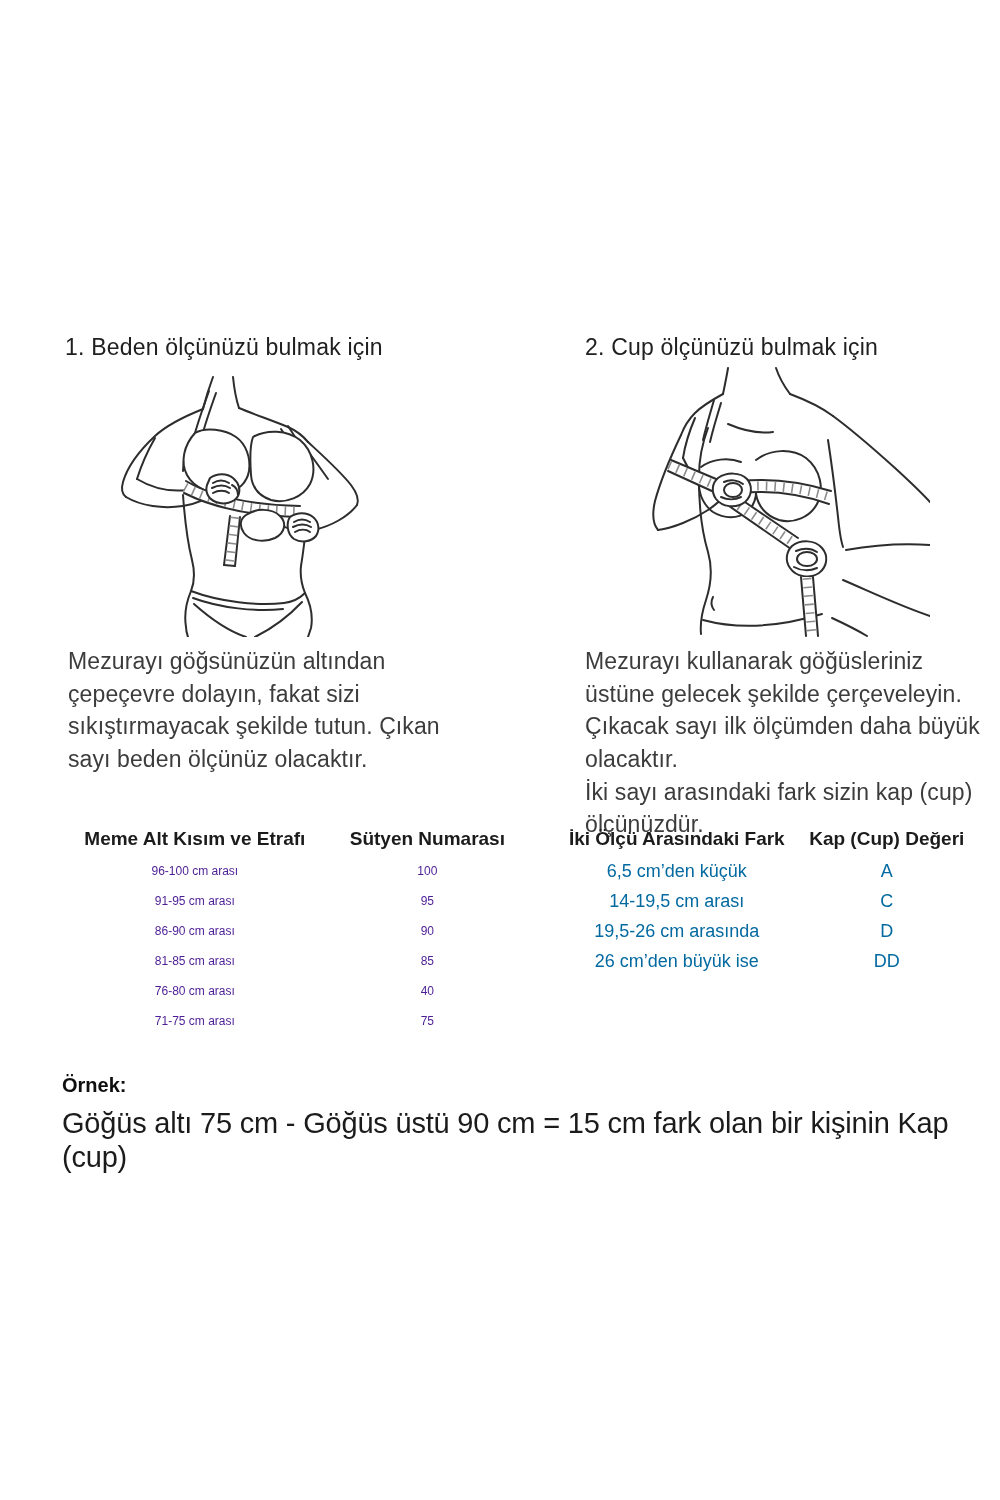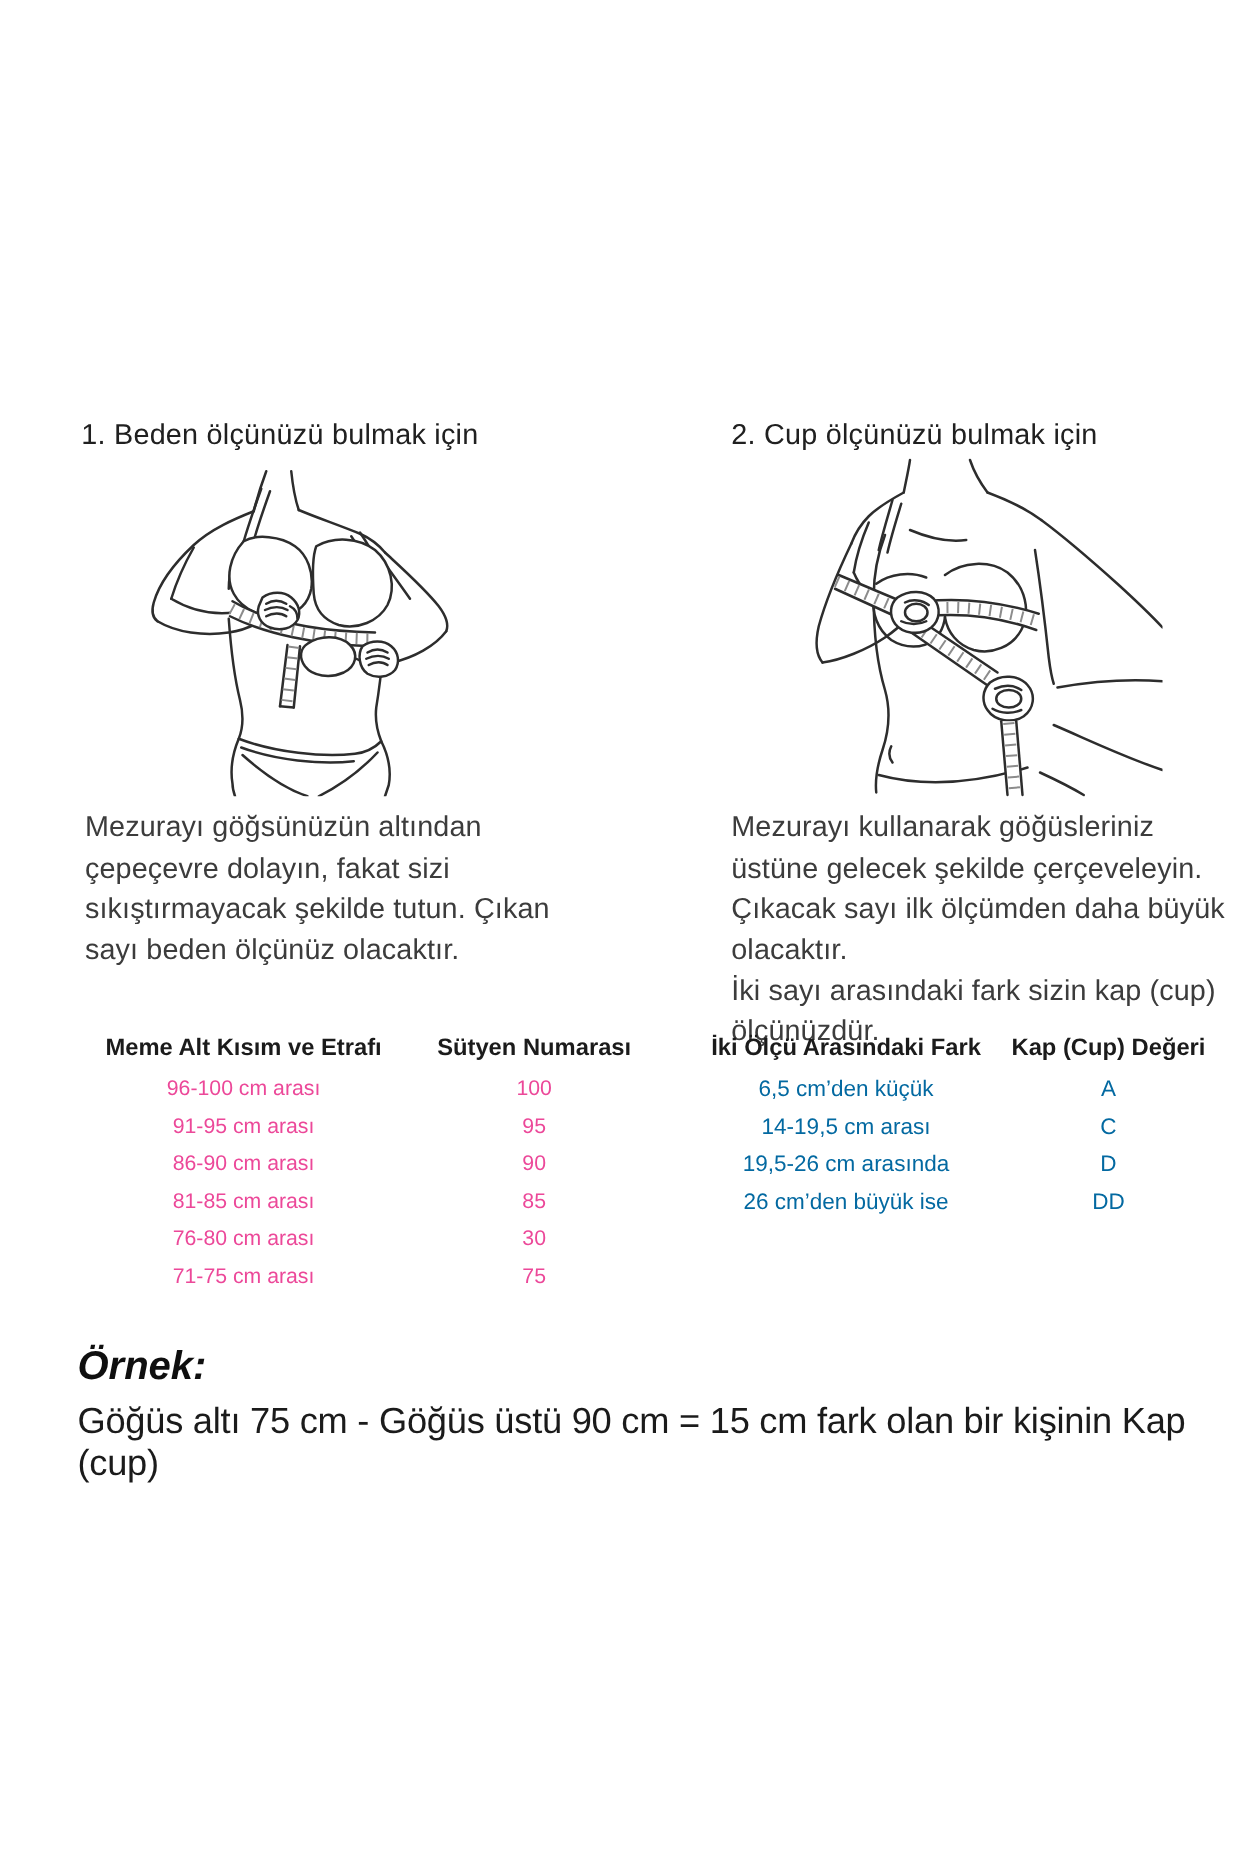--- a/index.html
+++ b/index.html
@@ -30,25 +30,25 @@
   .size-table { position:absolute; top:822px; }
   #band-table { left:60px;  width:465px; }
   #cup-table  { left:555px; width:420px; }
   .table-header-row { display:flex; height:34px; align-items:center; }
   .table-row { display:flex; height:30px; align-items:center; }
   .col-1 { width:58%; text-align:center; }
   .col-2 { width:42%; text-align:center; }
   .table-header-row .col-1, .table-header-row .col-2 {
     font-size:19px; font-weight:bold; color:#1b1b1b; white-space:nowrap;
   }
-  #band-table .table-row { font-size:17px; color:#ec4899; }
+  #band-table .table-row { font-size:12px; color:#4c1d95; }
   #cup-table  .table-row { font-size:18px; color:#0369a1; }
 
   .example { position:absolute; left:62px; top:1074px; width:900px; }
-  .example-title { font-size:32px; font-weight:bold; color:#0f0f0f; margin-bottom:9px;font-style:italic; }
+  .example-title { font-size:20px; font-weight:bold; color:#0f0f0f; margin-bottom:9px; }
   .example-line { font-size:29px; color:#1b1b1b; line-height:34px; letter-spacing:-0.2px; }
 
   svg .ln { fill:none; stroke:#2d2d2d; stroke-width:2; stroke-linecap:round; stroke-linejoin:round; }
   svg .fillw { fill:#ffffff; }
   svg .nostroke { stroke:none; }
   svg .ticks { fill:none; stroke:#8c8c8c; stroke-width:9; stroke-linecap:butt; stroke-dasharray:1.6 7; }
 </style>
 </head>
 <body>
 
@@ -203,21 +203,21 @@
     <div class="table-row">
       <div class="col-1">86-90 cm arası</div>
       <div class="col-2">90</div>
     </div>
     <div class="table-row">
       <div class="col-1">81-85 cm arası</div>
       <div class="col-2">85</div>
     </div>
     <div class="table-row">
       <div class="col-1">76-80 cm arası</div>
-      <div class="col-2">30</div>
+      <div class="col-2">40</div>
     </div>
     <div class="table-row">
       <div class="col-1">71-75 cm arası</div>
       <div class="col-2">75</div>
     </div>
   </div>
 
   <div class="size-table" id="cup-table">
     <div class="table-header-row">
       <div class="col-1">İki Ölçü Arasındaki Fark</div>

